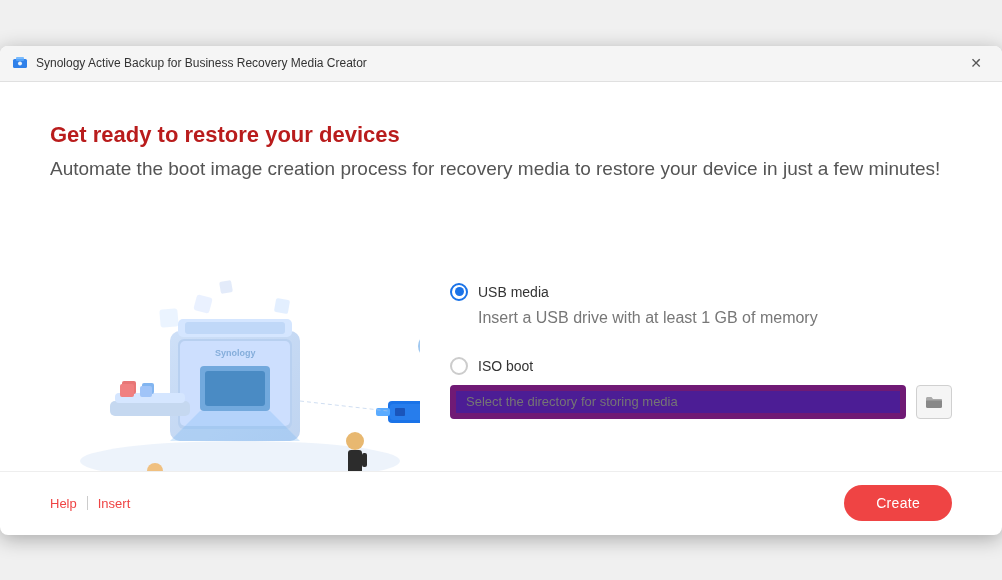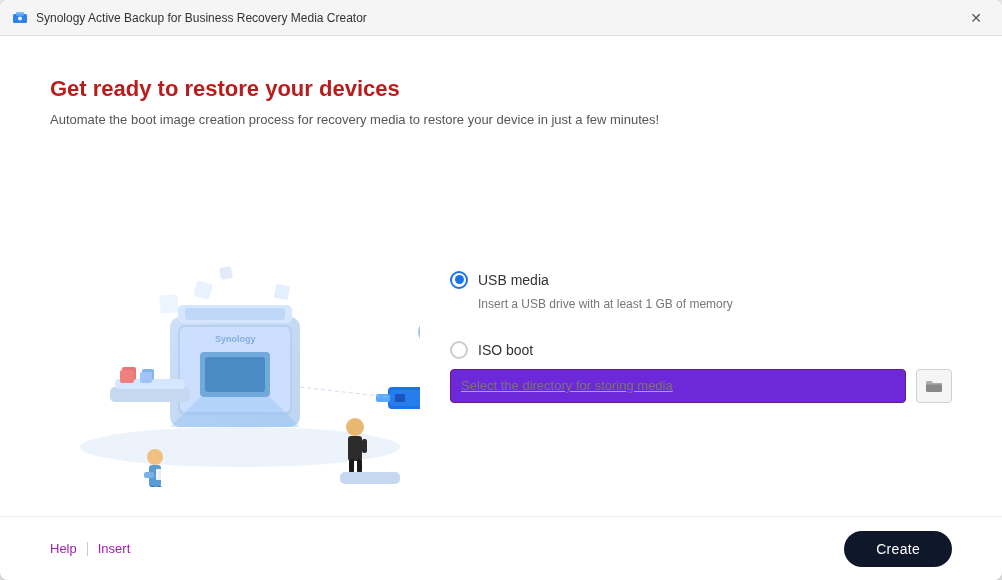--- a/index.html
+++ b/index.html
@@ -8,21 +8,21 @@
       font-family: -apple-system, BlinkMacSystemFont, 'Segoe UI', Arial, sans-serif;
       background: #f0f0f0;
       display: flex;
       align-items: center;
       justify-content: center;
       min-height: 100vh;
     }
 
     .window {
       width: 1002px;
-      height: 580px;
+      height: 489px;
       background: #ffffff;
       border-radius: 8px;
       box-shadow: 0 4px 20px rgba(0,0,0,0.3);
       display: flex;
       flex-direction: column;
       overflow: hidden;
       position: relative;
       justify-content: center;
     }
 
@@ -78,23 +78,23 @@
     }
 
     .page-title {
       font-size: 22px;
       font-weight: 600;
       color: #b91c1c;
       margin-bottom: 10px;
     }
 
     .page-subtitle {
-      font-size: 13px;
+      font-size: 19px;
       color: #555;
-      margin-bottom: 30px;
+      margin-bottom: 21px;
     }
 
     .content-area {
       display: flex;
       flex: 1;
       gap: 20px;
     }
 
     
     .illustration-area {
@@ -157,44 +157,43 @@
       background: #1a73e8;
     }
 
     .radio-label {
       font-size: 14px;
       color: #333;
       font-weight: 500;
     }
 
     .option-description {
-      font-size: 12px;
+      font-size: 16px;
       color: #777;
       margin-left: 28px;
       margin-bottom: 10px;
     }
 
     .iso-option-row {
       display: flex;
       align-items: center;
       gap: 10px;
       margin-top: 10px;
     }
 
     .iso-input-field {
       flex: 1;
       height: 34px;
-      border: 1px solid #701a75;
+      border: 6px solid #701a75;
       border-radius: 4px;
       padding: 0 10px;
       font-size: 13px;
       color: #aaa;
-      background: #6d28d9;
+      background: #4c1d95;
       outline: none;
-      text-decoration: underline;
     }
 
     .iso-browse-btn {
       width: 36px;
       height: 34px;
       border: 1px solid #d0d0d0;
       border-radius: 4px;
       background: #f5f5f5;
       cursor: pointer;
       display: flex;
@@ -214,38 +213,38 @@
     }
 
     .footer-links {
       display: flex;
       align-items: center;
       gap: 0;
     }
 
     .footer-link {
       font-size: 13px;
-      color: #a21caf;
+      color: #ef4444;
       cursor: pointer;
       text-decoration: none;
     }
 
     .footer-divider {
       width: 1px;
       height: 14px;
       background: #ccc;
       margin: 0 10px;
     }
 
     .footer-spacer {
       flex: 1;
     }
 
     .create-btn {
-      background: #0f172a;
+      background: #ef4444;
       color: white;
       border: none;
       border-radius: 20px;
       padding: 10px 32px;
       font-size: 14px;
       font-weight: 500;
       cursor: pointer;
       letter-spacing: 0.3px;
     }
   </style>

